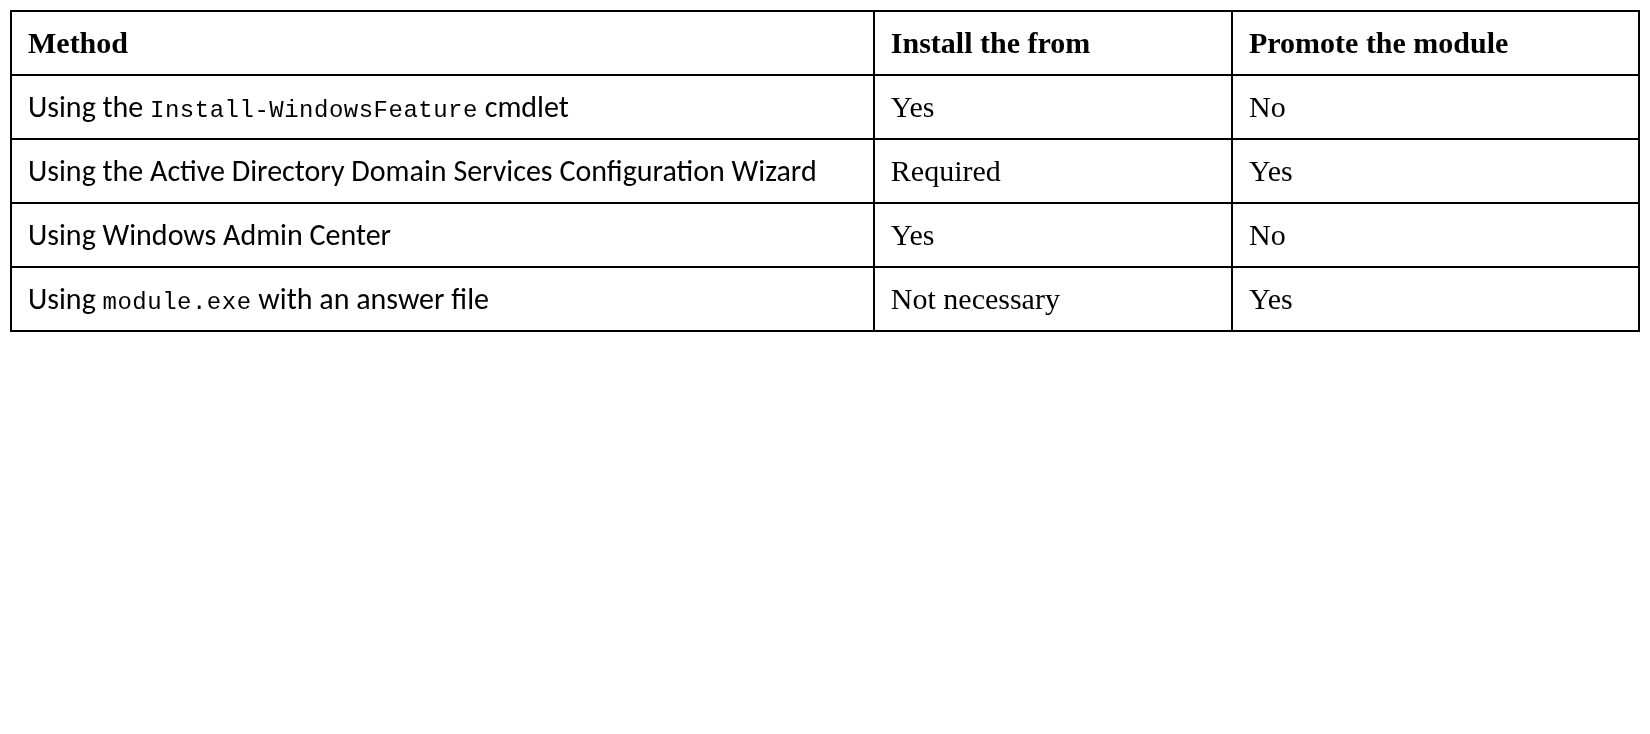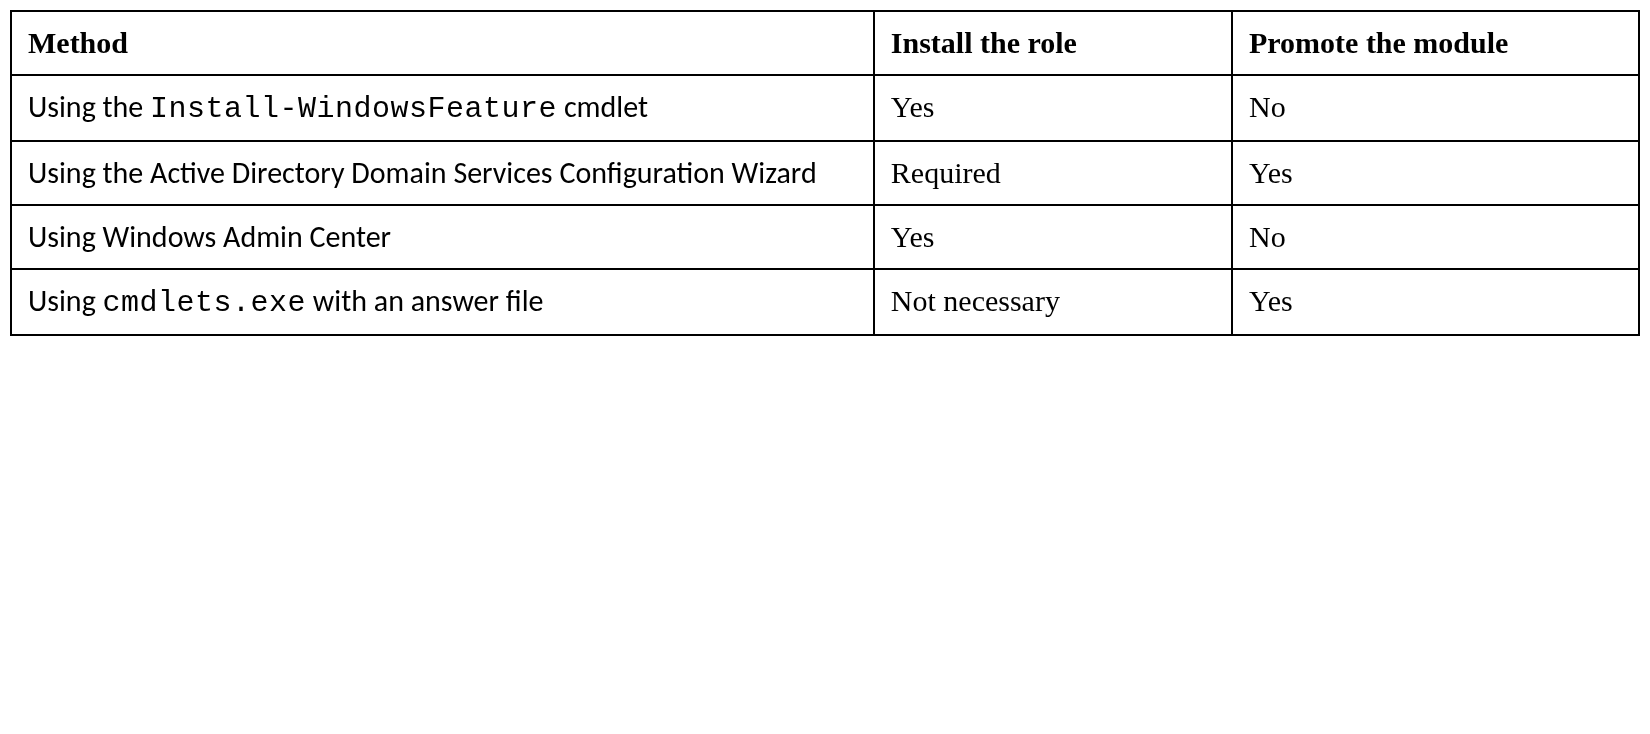--- a/index.html
+++ b/index.html
@@ -32,53 +32,53 @@
       width: 53%;
     }
     th:nth-child(2), td:nth-child(2) {
       width: 22%;
     }
     th:nth-child(3), td:nth-child(3) {
       width: 25%;
     }
     code {
       font-family: 'Courier New', Courier, monospace;
-      font-size: 30px;
+      font-size: 24px;
       letter-spacing: 0.5px;
     }
     .method-text {
       font-family: Calibri, 'Segoe UI', Arial, sans-serif;
     }
   </style>
 </head>
 <body>
 
 <table>
   <thead>
     <tr>
       <th>Method</th>
-      <th>Install the role</th>
+      <th>Install the from</th>
       <th>Promote the module</th>
     </tr>
   </thead>
   <tbody id="table-body">
       <tr>
         <td><span class="method-text">Using the <code>Install-WindowsFeature</code> cmdlet</span></td>
         <td>Yes</td>
         <td>No</td>
       </tr>
       <tr>
         <td><span class="method-text">Using the Active Directory Domain Services Configuration Wizard</span></td>
         <td>Required</td>
         <td>Yes</td>
       </tr>
       <tr>
         <td><span class="method-text">Using Windows Admin Center</span></td>
         <td>Yes</td>
         <td>No</td>
       </tr>
       <tr>
-        <td><span class="method-text">Using <code>cmdlets.exe</code> with an answer file</span></td>
+        <td><span class="method-text">Using <code>module.exe</code> with an answer file</span></td>
         <td>Not necessary</td>
         <td>Yes</td>
       </tr>
     </tbody>
 </table>
 
 </body></html>

